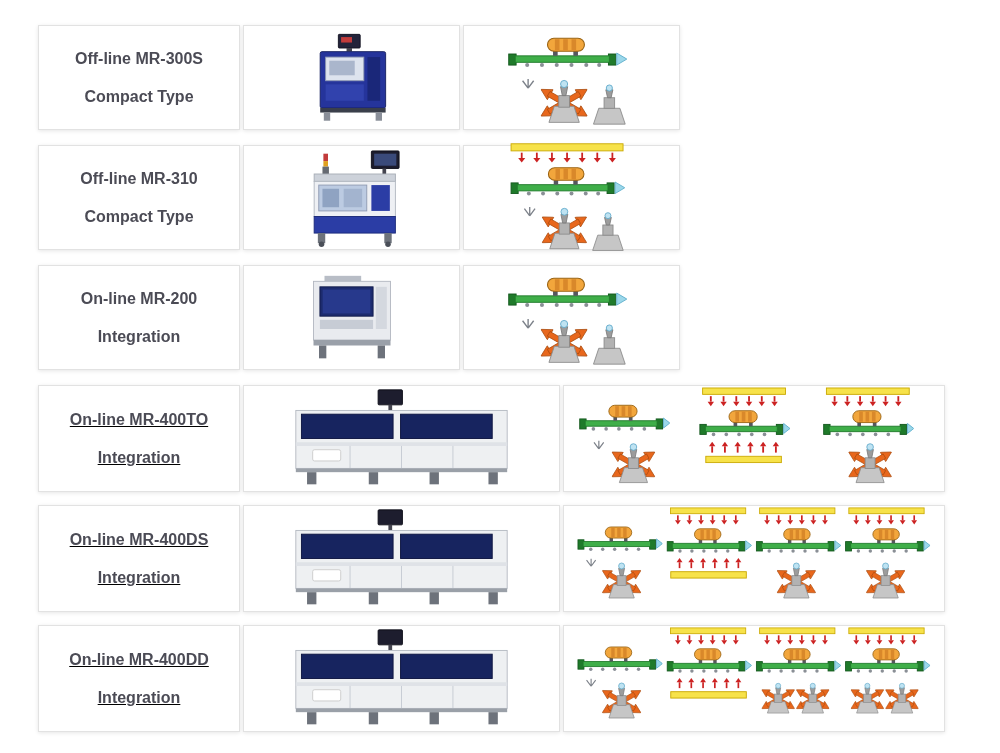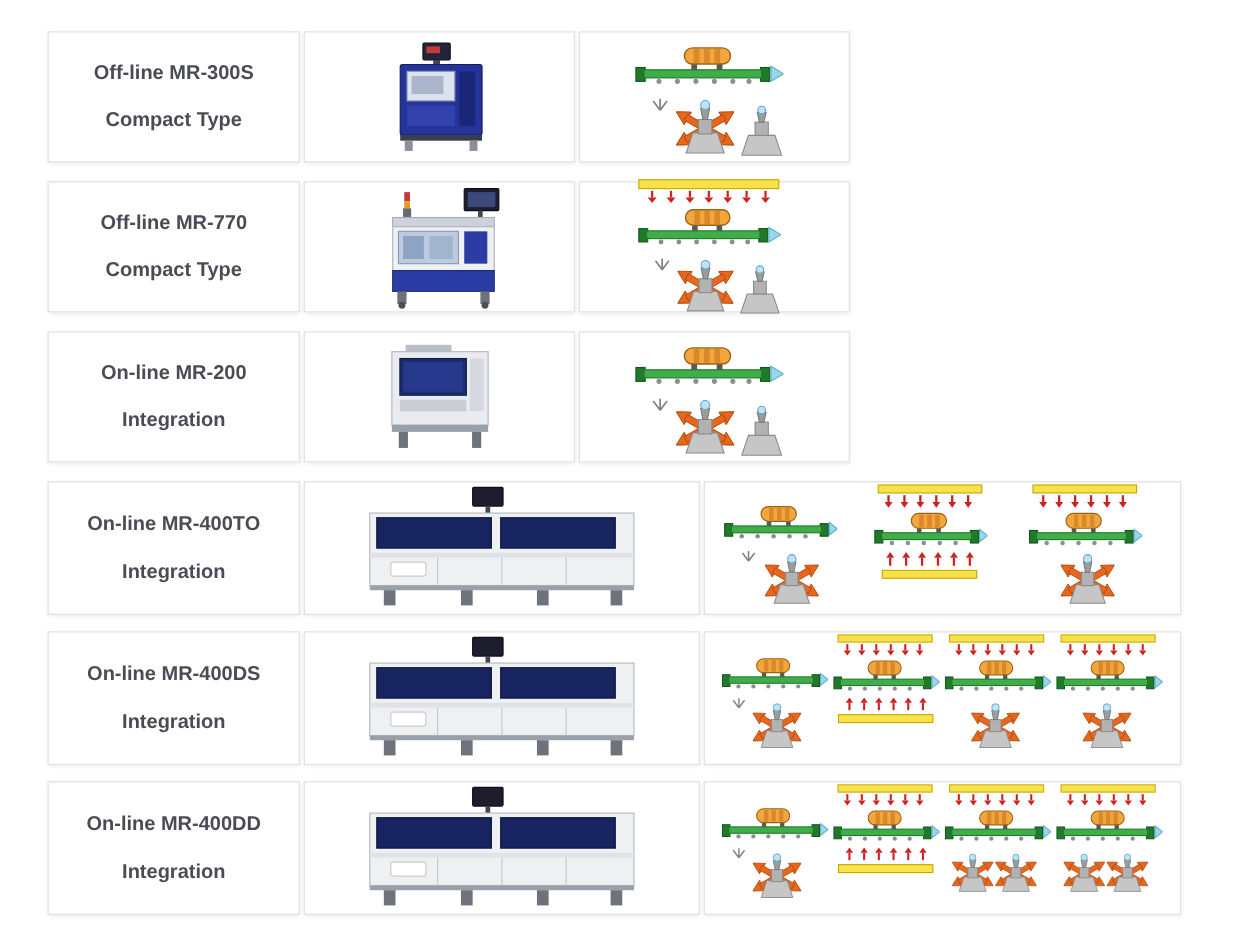--- a/index.html
+++ b/index.html
@@ -3,21 +3,21 @@
 <meta charset="utf-8">
 <style>
   html, body { margin: 0; padding: 0; background: #ffffff; }
   body { font-family: "Liberation Sans", sans-serif; }
   .page {
     width: 1000px; height: 753px; box-sizing: border-box;
     padding: 25px 0 0 38px; background: #ffffff; position: relative;
   }
   .row { display: flex; }
   .row.small { height: 105px; margin-bottom: 15px; }
-  .row.large { height: 107px; margin-bottom: 13px; }
+  .row.large { height: 107px; margin-bottom: 13px; text-decoration: underline; }
   .cell {
     background: #ffffff;
     border: 1px solid var(--card-border, #e2e2e2);
     box-shadow: 0 1px 4px rgba(0,0,0,0.10);
     box-sizing: border-box;
     margin-right: 3px;
     display: flex; align-items: center; justify-content: center;
   }
   .label-cell { width: 202px; flex-direction: column; row-gap: 20px; }
   .row.small .photo-cell   { width: 217px; }
@@ -241,21 +241,21 @@
         <use href="#conveyor" x="30" y="6" width="130" height="36"></use>
         <use href="#spray" x="44" y="50" width="18" height="14"></use>
         <use href="#solder" x="60" y="44" width="64" height="58"></use>
         <use href="#stand" x="120" y="58" width="42" height="46"></use>
       </svg>
     </div>
   </div>
 
   <div class="row small">
     <div class="cell label-cell">
-      <div class="title">Off-line MR-770</div>
+      <div class="title">Off-line MR-310</div>
       <div class="subtitle">Compact Type</div>
     </div>
     <div class="cell photo-cell">
       <svg width="120" height="100" viewBox="0 0 130 108">
         <use href="#m450" width="130" height="108"></use>
       </svg>
     </div>
     <div class="cell diagram-cell">
       <svg width="185" height="112" viewBox="0 0 200 126">
         <use href="#heatdown" x="30" y="0" width="130" height="24"></use>

